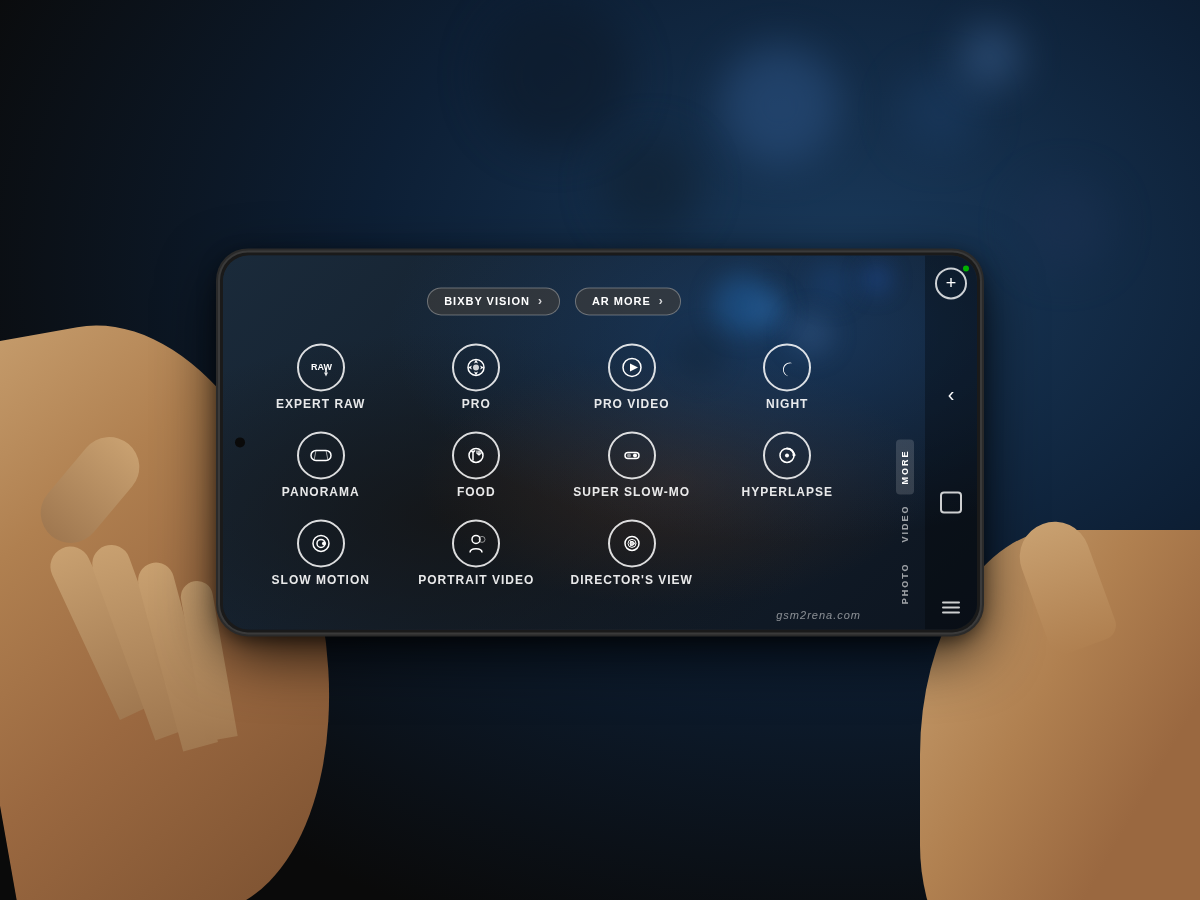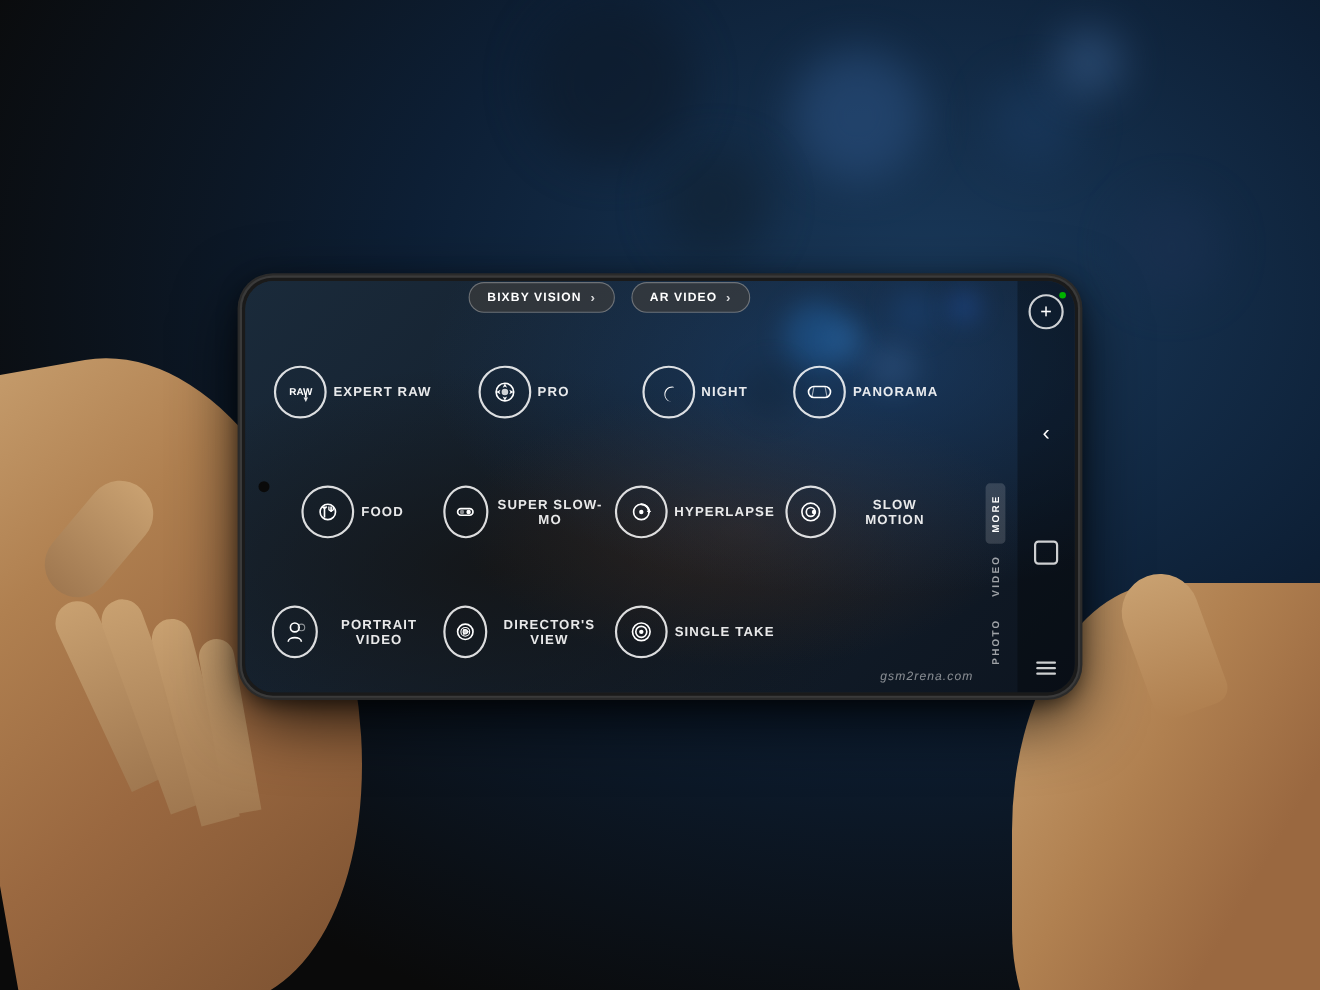--- a/index.html
+++ b/index.html
@@ -180,21 +180,21 @@
       border-radius: 4px;
     }
 
     
     .modes-area {
       position: absolute;
       left: 0;
       top: 0;
       right: 92px;
       bottom: 0;
-      padding: 1px 20px;
+      padding: 32px 20px;
       display: flex;
       flex-direction: column;
       gap: 0;
     }
 
     
     .top-buttons {
       display: flex;
       gap: 15px;
       justify-content: center;
@@ -225,21 +225,21 @@
     .modes-grid {
       display: grid;
       grid-template-columns: repeat(4, 1fr);
       grid-template-rows: repeat(3, 1fr);
       gap: 0;
       flex: 1;
     }
 
     .mode-item {
       display: flex;
-      flex-direction: row;
+      flex-direction: column;
       align-items: center;
       justify-content: center;
       padding: 8px 4px;
       cursor: pointer;
       gap: 6px;
     }
 
     .mode-icon-circle {
       width: 48px;
       height: 48px;
@@ -258,21 +258,21 @@
       font-weight: 600;
       letter-spacing: 1px;
       text-align: center;
       opacity: 0.9;
     }
 
     
     .watermark {
       position: absolute;
       bottom: 8px;
-      right: 92px;
+      right: 116px;
       color: rgba(255,255,255,0.5);
       font-size: 11px;
       font-style: italic;
       letter-spacing: 1px;
     }
 
     
     .front-camera {
       position: absolute;
       left: 12px;
@@ -328,21 +328,21 @@
         <div class="green-dot"></div>
 
         <div class="modes-area">
 
           <div class="top-buttons">
             <div class="feature-btn">
               <span>BIXBY VISION</span>
               <span class="feature-btn-arrow">›</span>
             </div>
             <div class="feature-btn">
-              <span>AR VIDEO</span>
+              <span>AR MORE</span>
               <span class="feature-btn-arrow">›</span>
             </div>
           </div>
 
           <div class="modes-grid">
 
             <div class="mode-item">
               <div class="mode-icon-circle">
                 <svg width="26" height="26" viewBox="0 0 26 26" fill="none">
                   <text x="3" y="16" font-size="9" font-weight="bold" fill="white" font-family="Arial">RAW</text>
@@ -360,20 +360,29 @@
                   <circle cx="13" cy="13" r="3" fill="white" opacity="0.8"></circle>
                   <path d="M13 5 L15 9 L13 8 L11 9 Z" fill="white"></path>
                   <path d="M13 21 L15 17 L13 18 L11 17 Z" fill="white"></path>
                   <path d="M5 13 L9 11 L8 13 L9 15 Z" fill="white"></path>
                   <path d="M21 13 L17 11 L18 13 L17 15 Z" fill="white"></path>
                 </svg>
               </div>
               <span class="mode-label">PRO</span>
             </div>
 
+            <div class="mode-item">
+              <div class="mode-icon-circle">
+                <svg width="26" height="26" viewBox="0 0 26 26" fill="none">
+                  <circle cx="13" cy="13" r="9" stroke="white" stroke-width="1.5" fill="none"></circle>
+                  <polygon points="11,9 11,17 19,13" fill="white"></polygon>
+                </svg>
+              </div>
+              <span class="mode-label">PRO VIDEO</span>
+            </div>
 
             <div class="mode-item">
               <div class="mode-icon-circle">
                 <svg width="26" height="26" viewBox="0 0 26 26" fill="none">
                   <path d="M16 8 C12 8 9 11 9 15 C9 19 12 22 16 22 C14 22 11 20 10 17 C9 11 14 8 18 9 C17.5 8.3 16.8 8 16 8Z" fill="white"></path>
                 </svg>
               </div>
               <span class="mode-label">NIGHT</span>
             </div>
 
@@ -451,30 +460,20 @@
                 <svg width="26" height="26" viewBox="0 0 26 26" fill="none">
                   <circle cx="13" cy="13" r="7" stroke="white" stroke-width="1.5" fill="none"></circle>
                   <circle cx="13" cy="13" r="4" stroke="white" stroke-width="1" fill="none"></circle>
                   <polygon points="11,10 11,16 17,13" fill="white" opacity="0.8"></polygon>
                   <circle cx="13" cy="13" r="2" fill="none" stroke="white" stroke-width="1"></circle>
                 </svg>
               </div>
               <span class="mode-label">DIRECTOR'S VIEW</span>
             </div>
 
-            <div class="mode-item">
-              <div class="mode-icon-circle">
-                <svg width="26" height="26" viewBox="0 0 26 26" fill="none">
-                  <circle cx="13" cy="13" r="8" stroke="white" stroke-width="1.5" fill="none"></circle>
-                  <circle cx="13" cy="13" r="5" stroke="white" stroke-width="1.5" fill="none"></circle>
-                  <circle cx="13" cy="13" r="2" fill="white"></circle>
-                </svg>
-              </div>
-              <span class="mode-label">SINGLE TAKE</span>
-            </div>
 
           </div>
         </div>
 
         <div class="mode-tabs">
           <div class="mode-tab active">
             <span>MORE</span>
           </div>
           <div class="mode-tab">
             <span>VIDEO</span>

